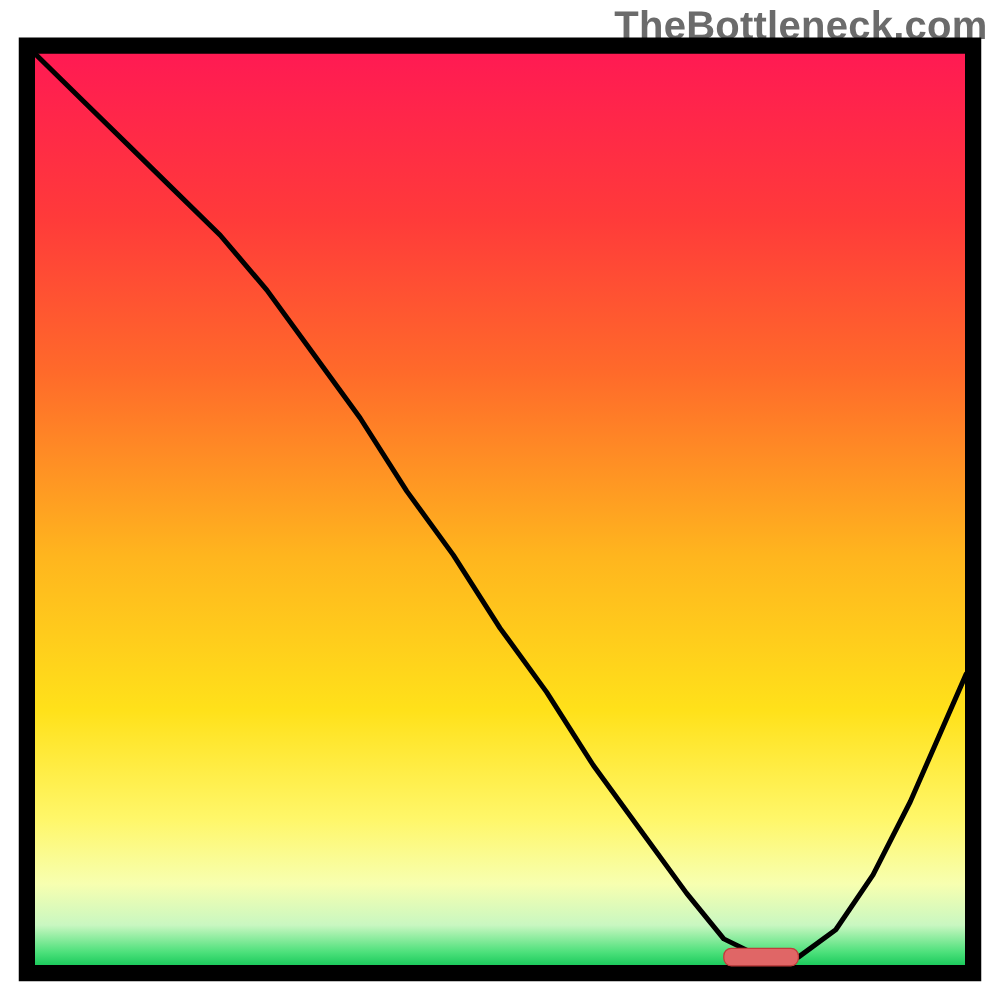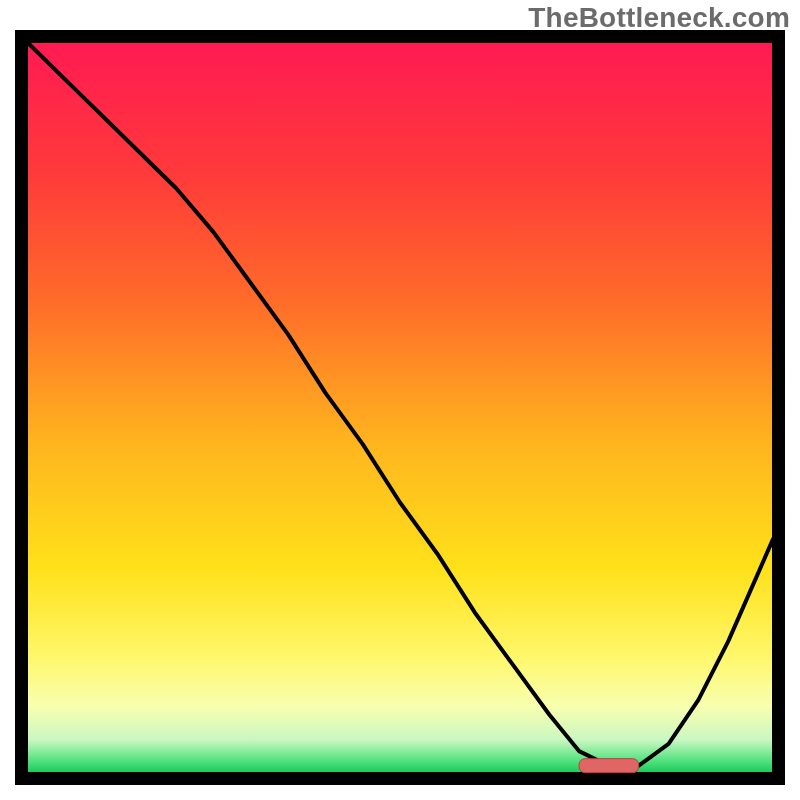--- a/index.html
+++ b/index.html
@@ -13,21 +13,21 @@
   .stage {
     position: relative;
     width: 800px;
     height: 800px;
   }
   .watermark {
     position: absolute;
     top: 2px;
     right: 10px;
     font-family: Arial, Helvetica, sans-serif;
-    font-size: 28px;
+    font-size: 32px;
     font-weight: 600;
     color: #6b6b6b;
     letter-spacing: 0.2px;
     user-select: none;
   }
   .plot-wrap {
     position: absolute;
     left: 15px;
     top: 30px;
     width: 770px;

